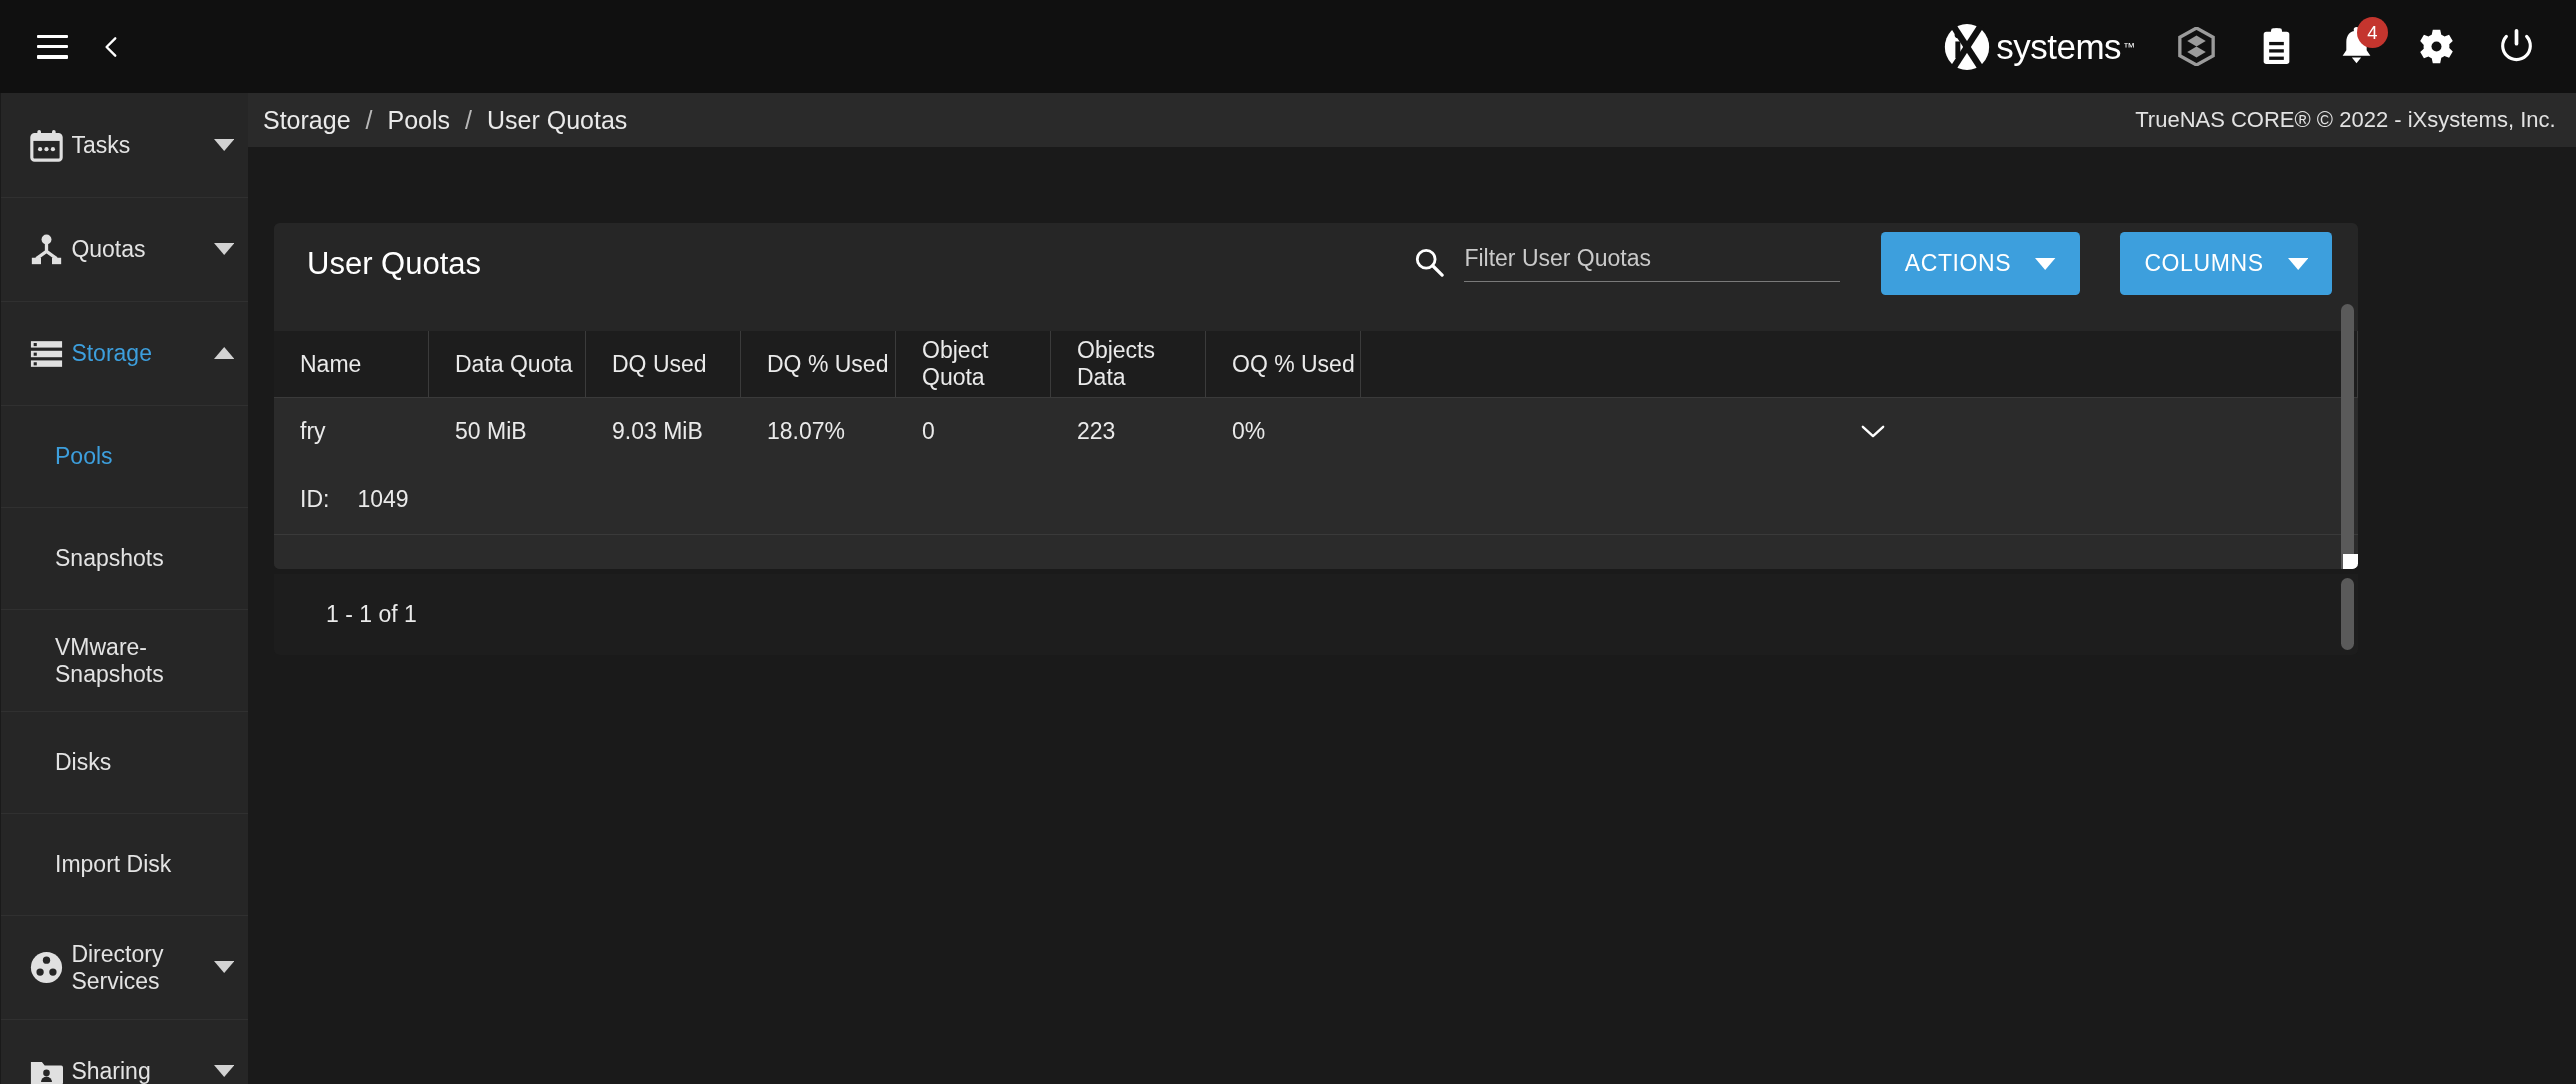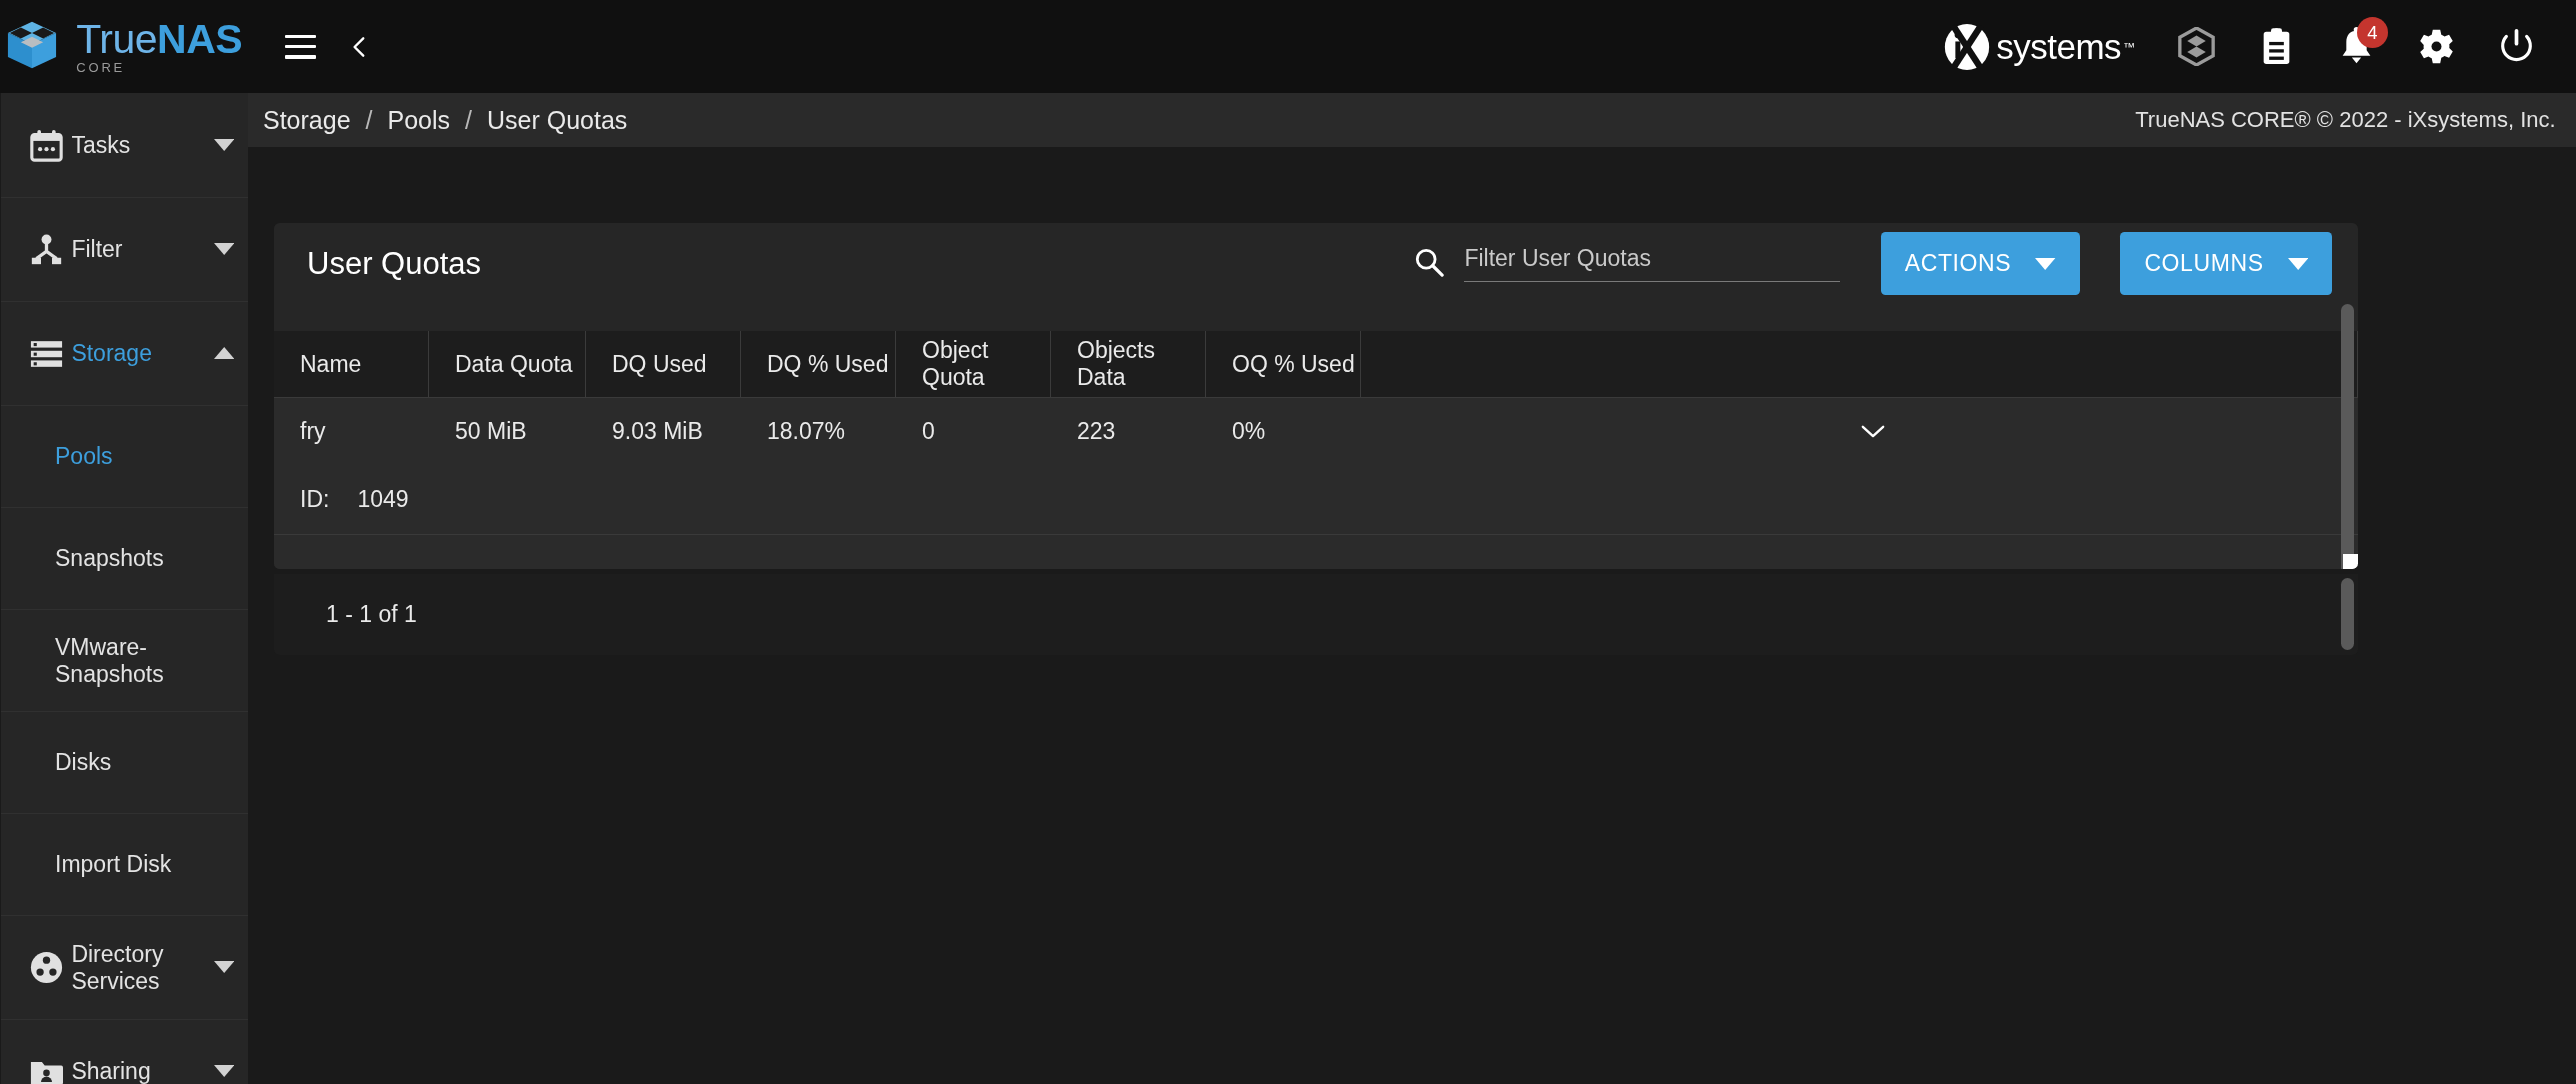--- a/index.html
+++ b/index.html
@@ -194,40 +194,20 @@
   .page-vscroll {
     position: absolute; right: 3.7px; top: 0;
     width: 13px; height: 100%;
   }
 </style>
 </head>
 <body>
 
 <div class="topbar">
 
-  <div class="logo-zone">
-    <div class="logo-wrap">
-      <span>
-        <svg width="52" height="50" viewBox="0 0 56 54">
-          <polygon points="28,2 54,14 28,26 2,14" fill="#5eb3e4"></polygon>
-          <polygon points="2,14 28,26 28,52 2,40" fill="#2d8fce"></polygon>
-          <polygon points="54,14 28,26 28,52 54,40" fill="#3d9fdd"></polygon>
-          <polygon points="28,18 40,24 28,30 16,24" fill="#b9bdc1"></polygon>
-          <polygon points="16,8 28,14 16,20 4,14" fill="#1a1a1a"></polygon>
-          <polygon points="40,8 52,14 40,20 28,14" fill="#1a1a1a"></polygon>
-        </svg>
-      </span>
-      <div class="logo-text">
-        <div>
-          <span class="logo-true">True</span><span class="logo-nas">NAS</span>
-        </div>
-        <div class="logo-core">CORE</div>
-      </div>
-    </div>
-  </div>
 
   <div class="topbar-left-ctrls">
     <div class="hamburger">
       <span></span>
         <span></span>
         <span></span>
     </div>
     <div class="back-chevron">
       <svg width="26" height="26" viewBox="0 0 24 24">
         <path d="M15 4 L7 12 L15 20" stroke="#ffffff" stroke-width="2.2" fill="none" stroke-linecap="round" stroke-linejoin="round"></path>
@@ -320,21 +300,21 @@
 
   <div class="nav-item">
     <span class="nav-icon">
       <svg width="33" height="33" viewBox="0 0 36 36">
         <circle cx="18" cy="7" r="5.4" fill="#e0e0e0"></circle>
         <path d="M18 12 L18 20 L7 28 M18 20 L29 28" stroke="#e0e0e0" stroke-width="3.6" fill="none"></path>
         <rect x="2" y="27" width="10" height="7" fill="#e0e0e0"></rect>
         <rect x="24" y="27" width="10" height="7" fill="#e0e0e0"></rect>
       </svg>
     </span>
-    <span class="nav-label">Filter</span>
+    <span class="nav-label">Quotas</span>
     <span class="nav-arrow">
       <svg width="20.4" height="13" viewBox="0 0 22 14">
           <polygon points="0,0 22,0 11,13" fill="#d2d2d2"></polygon>
         </svg>
     </span>
   </div>
 
   <div class="nav-item">
     <span class="nav-icon">
       <svg width="33" height="28" viewBox="0 0 36 30">

